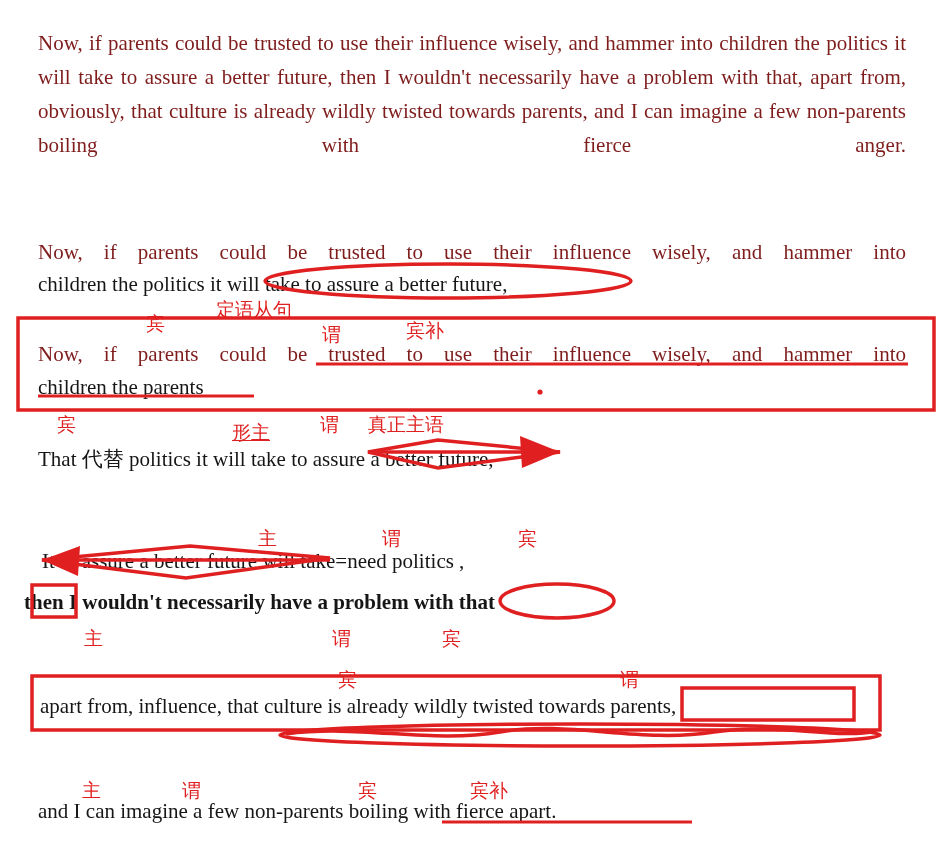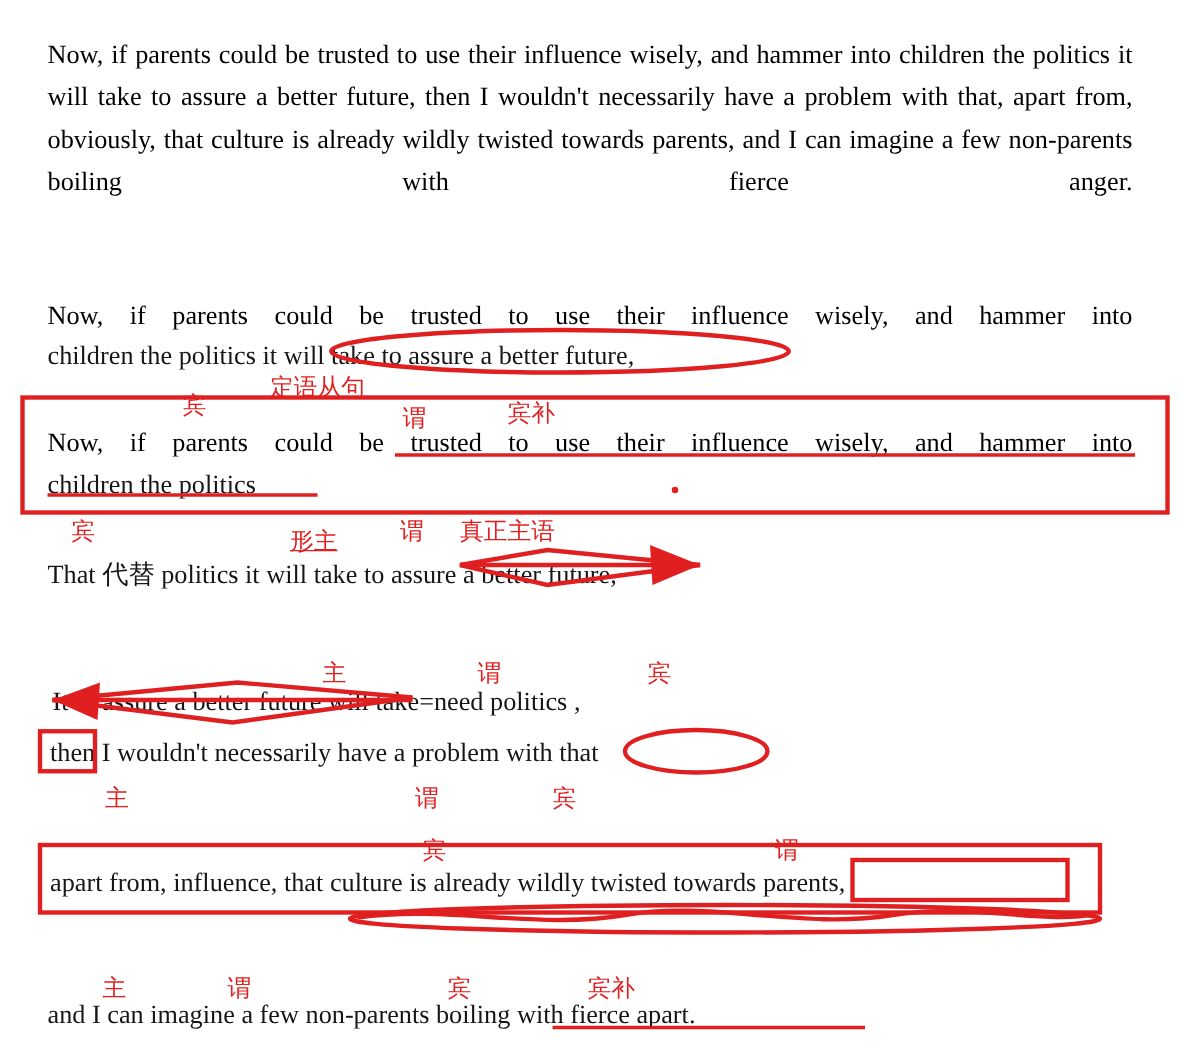--- a/index.html
+++ b/index.html
@@ -14,21 +14,21 @@
     background: #ffffff;
     overflow: hidden;
     font-family: "Liberation Serif", serif;
     color: #1a1a1a;
   }
   .para {
     position: absolute;
     font-family: "Liberation Serif", serif;
     font-size: 21px;
     line-height: 34px;
-    color: #000000;
+    color: #7f1d1d;
     text-align: justify;
     white-space: normal;
   }
   .justify {
     text-align: justify;
     text-align-last: justify;
   }
   .line {
     position: absolute;
     font-family: "Liberation Serif", serif;
@@ -58,27 +58,27 @@
 <body>
 
 <div id="page">
 
   <div class="para justify" style="left:38px; top:26px; width:868px;">Now, if parents could be trusted to use their influence wisely, and hammer into children the politics it will take to assure a better future, then I wouldn't necessarily have a problem with that, apart from, obviously, that culture is already wildly twisted towards parents, and I can imagine a few non-parents boiling with fierce anger.</div>
 
   <div class="para justify" style="left:38px; top:235px; width:868px;">Now, if parents could be trusted to use their influence wisely, and hammer into</div>
   <div class="line" style="left:38px; top:269px;">children the politics it will take to assure a better future,</div>
 
   <div class="para justify" style="left:38px; top:337px; width:868px;">Now, if parents could be trusted to use their influence wisely, and hammer into</div>
-  <div class="line" style="left:38px; top:372px;">children the politics</div>
+  <div class="line" style="left:38px; top:372px;">children the parents</div>
 
   <div class="line" style="left:38px; top:444px;">That 代替  politics it will take to assure a better future,</div>
 
   <div class="line" style="left:42px; top:546px;">It to assure a better future will take=need politics ,</div>
 
-  <div class="line" style="left:40px; top:587px;">then I wouldn't necessarily have a problem with that</div>
+  <div class="line" style="left:24px; top:587px;font-weight:bold;">then I wouldn't necessarily have a problem with that</div>
 
   <div class="line" style="left:40px; top:691px;">apart from, influence, that culture is already wildly twisted towards parents,</div>
 
   <div class="line" style="left:38px; top:796px;">and I can imagine a few non-parents boiling with fierce apart.</div>
 
   <span class="cn" style="left:216px; top:297px;">定语从句</span>
 
   <span class="cn" style="left:146px; top:311px;">宾</span>
   <span class="cn" style="left:322px; top:322px;">谓</span>
   <span class="cn" style="left:406px; top:318px;">宾补</span>

